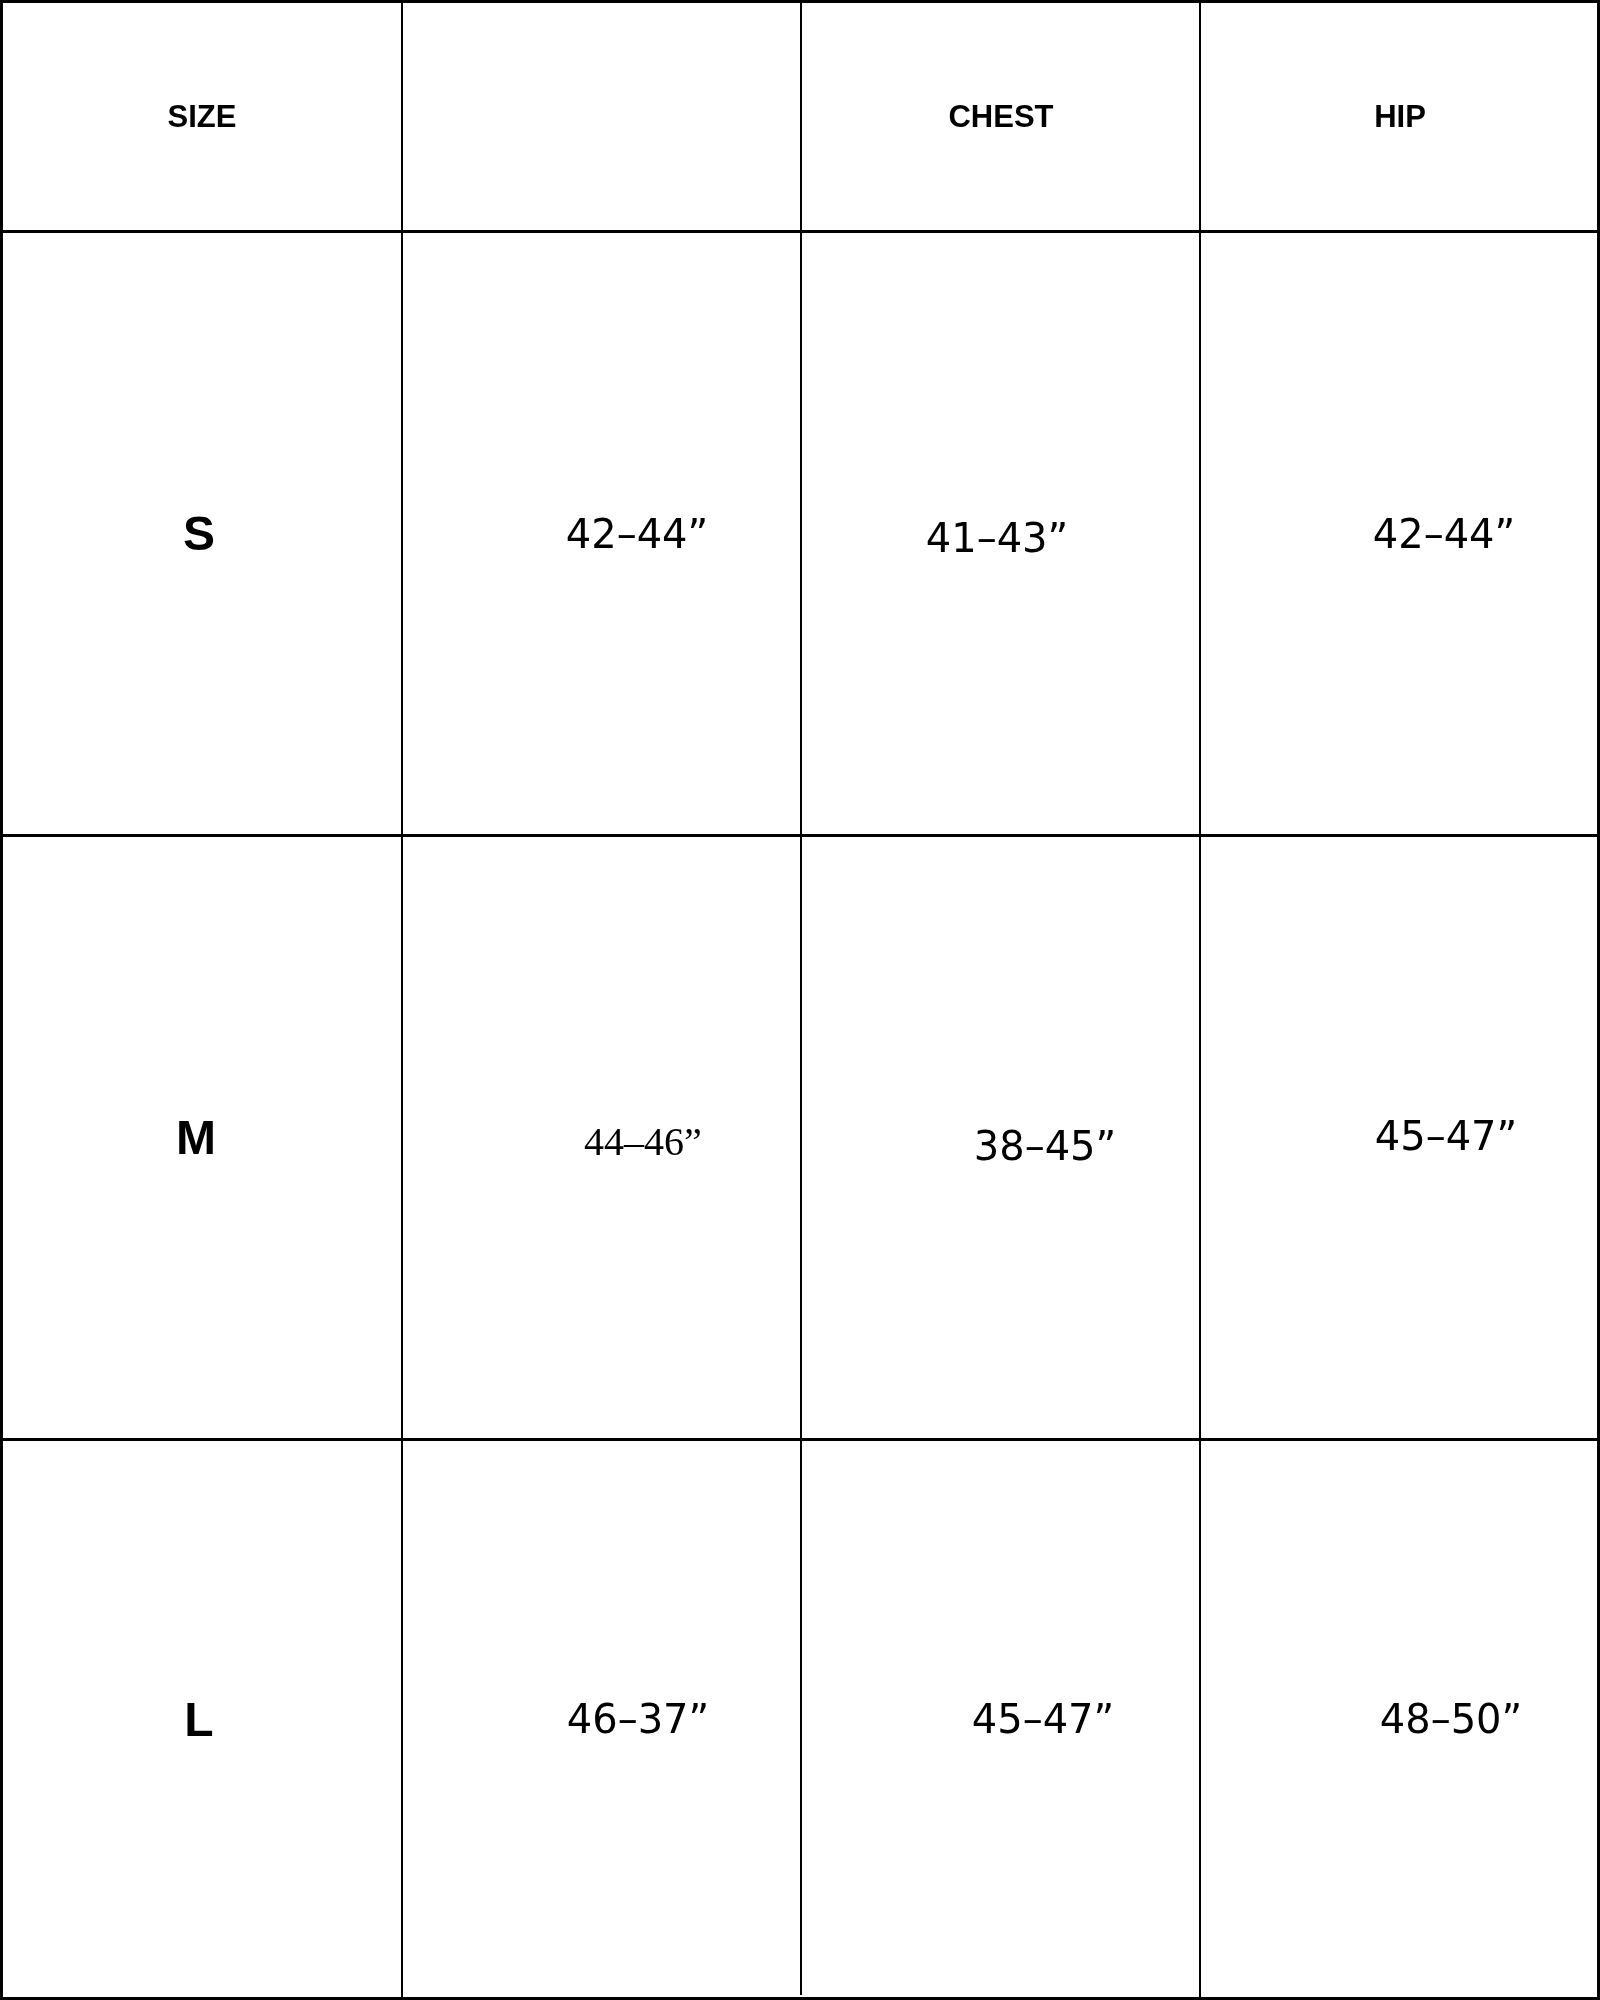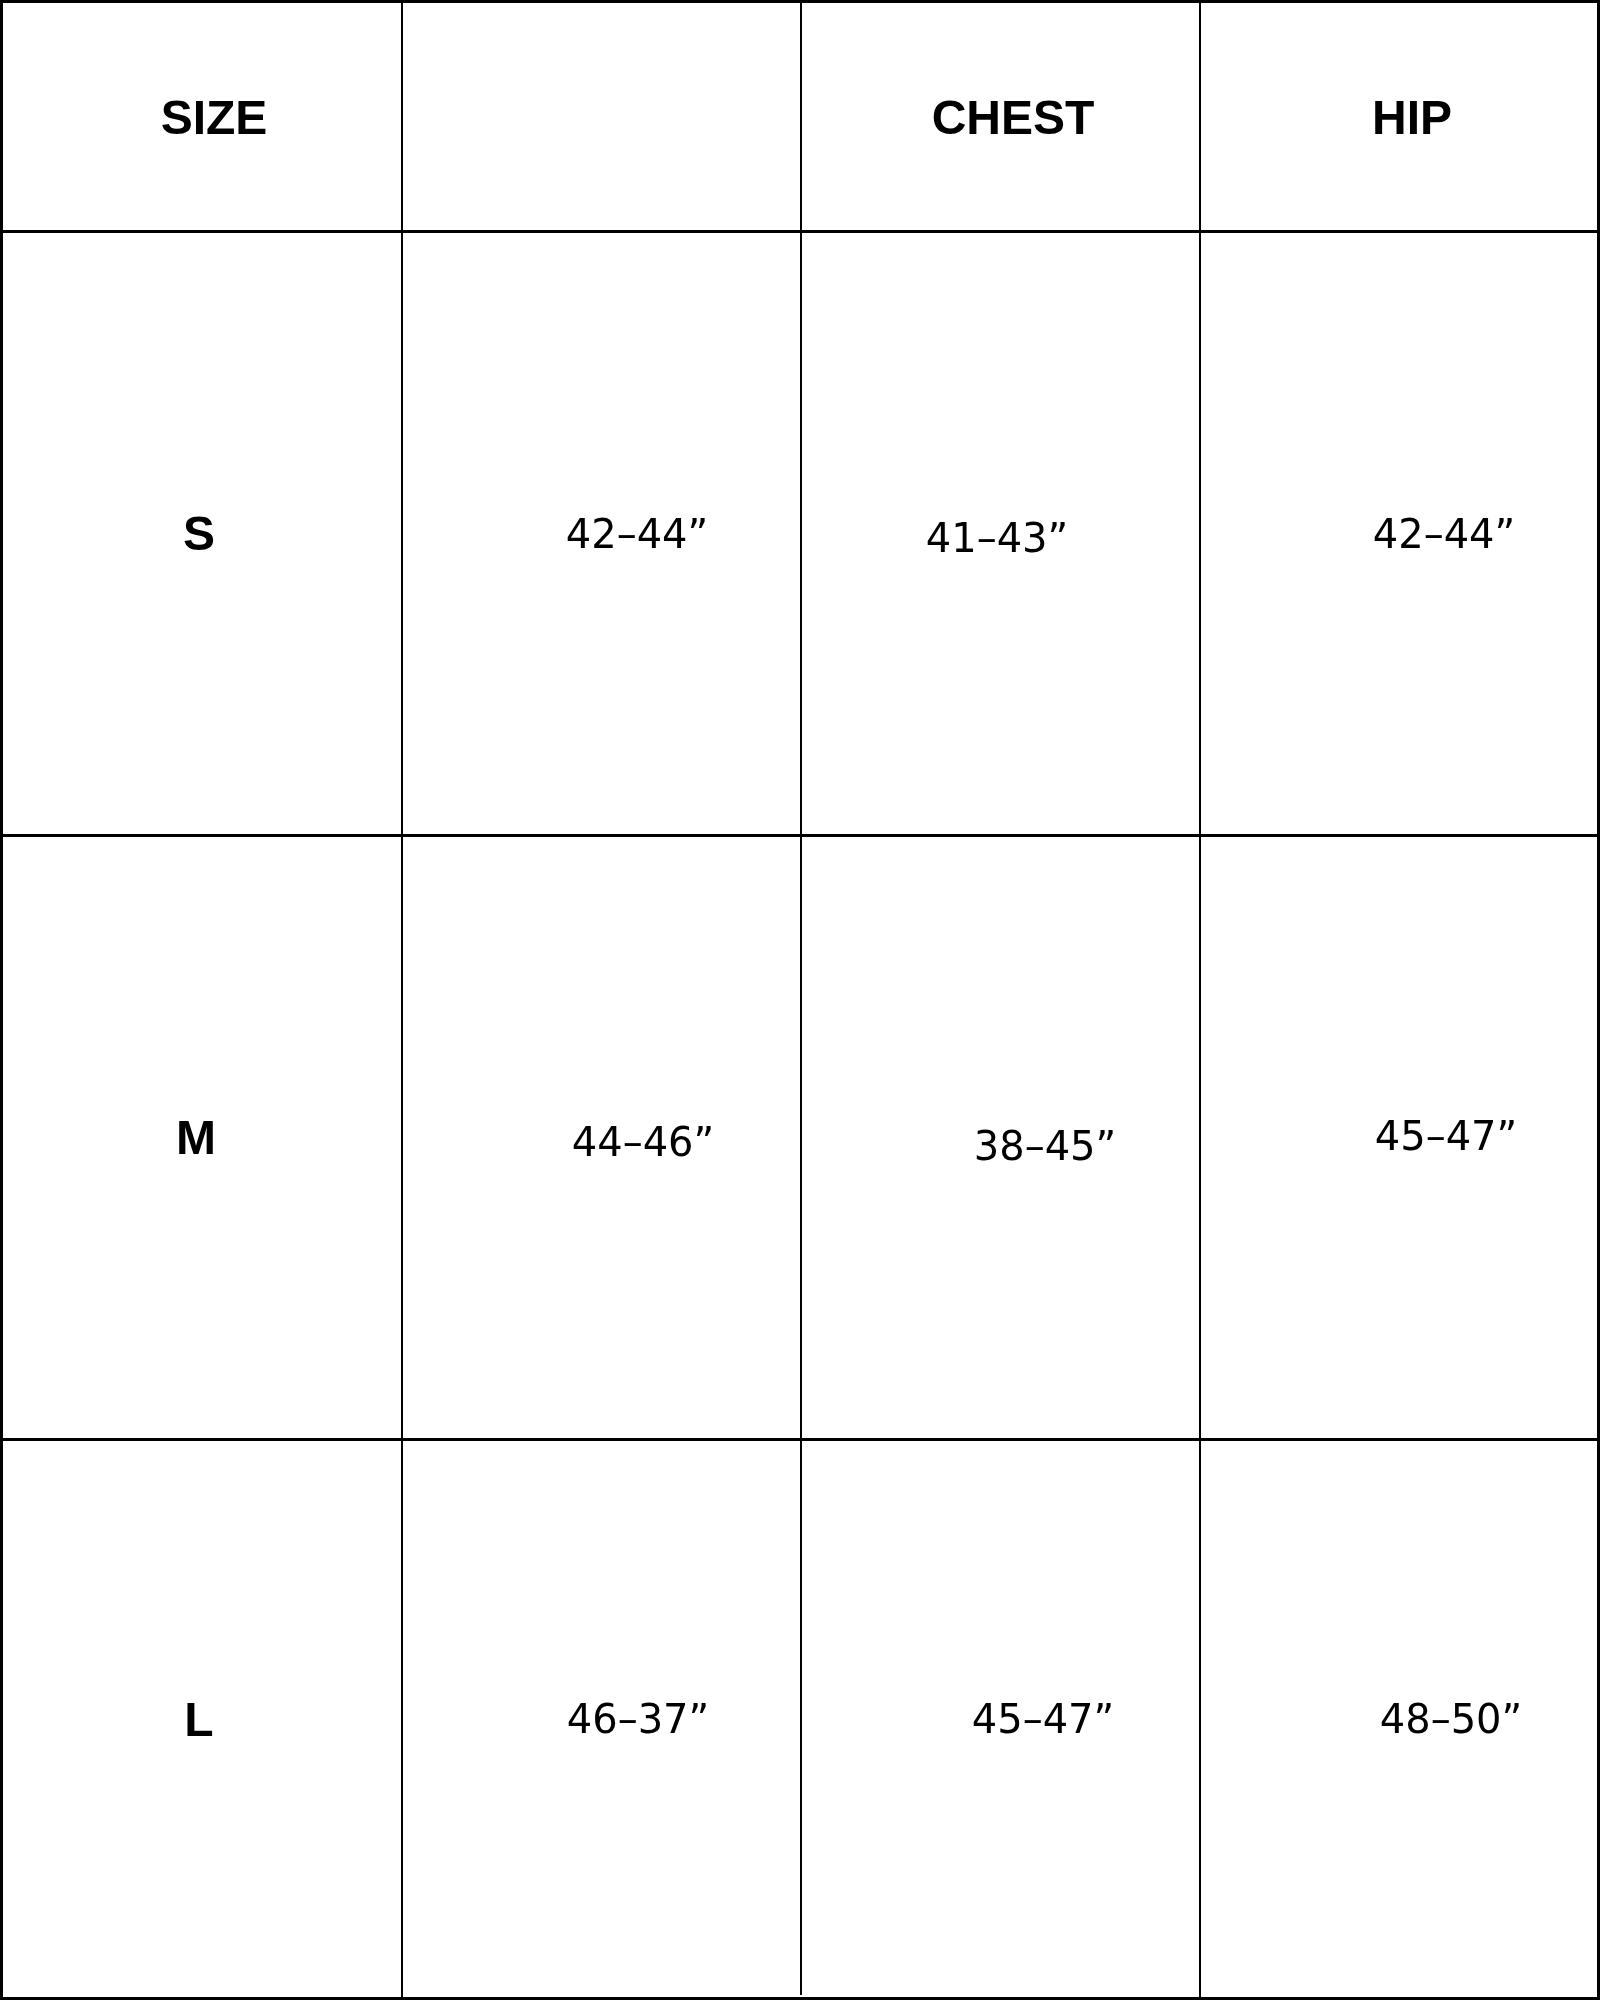--- a/index.html
+++ b/index.html
@@ -1,21 +1,21 @@
 <!DOCTYPE html>
 <html><head>
 <meta charset="utf-8">
 <style>
   html, body { margin: 0; padding: 0; background: #ffffff; }
   body { width: 1600px; height: 2000px; position: relative; overflow: hidden; font-family: "Liberation Sans", sans-serif; color: #000; }
   .table { position: absolute; left: 0; top: 0; width: 1600px; height: 2000px; box-sizing: border-box; border: 3px solid #000; }
   .hline { position: absolute; left: 0; width: 1600px; height: 3px; background: #000; }
   .vline { position: absolute; width: 2px; background: #000; }
   .cell { position: absolute; display: flex; align-items: center; justify-content: center; }
-  .head { font-weight: 700; font-size: 48px; letter-spacing: 0px; padding-left: 12px; }
+  .head { font-weight: 700; font-size: 31px; letter-spacing: 0px; }
   .size { font-weight: 700; font-size: 48px; }
   .val { font-weight: 400; font-size: 40px; font-family: "DejaVu Sans", sans-serif; letter-spacing: 0px; padding-left: 35px; }
 </style>
 </head>
 <body>
 
 <div class="table">
 
   <div class="hline" style="top:227px"></div>
   <div class="hline" style="top:831px"></div>
@@ -28,21 +28,21 @@
   <div class="cell head" style="left:0; top:0; width:398px; height:228px;">SIZE</div>
   <div class="cell head" style="left:799px; top:0; width:398px; height:228px;">CHEST</div>
   <div class="cell head" style="left:1198px; top:0; width:398px; height:228px;">HIP</div>
 
   <div class="cell size" style="left:0; top:230px; width:392px; height:601px;">S</div>
   <div class="cell val" style="left:400px; top:230px; width:398px; height:601px;">42–44”</div>
   <div class="cell val" style="left:753px; top:234px; width:412px; height:601px;">41–43”</div>
   <div class="cell val" style="left:1198px; top:230px; width:416px; height:601px;">42–44”</div>
 
   <div class="cell size" style="left:0; top:834px; width:386px; height:601px;">M</div>
-  <div class="cell val" style="left:400px; top:838px; width:410px; height:601px;">44–46”</div>
+  <div class="cell val" style="left:400px; top:838px; width:410px; height:601px;font-family:Liberation Serif, serif;">44–46”</div>
   <div class="cell val" style="left:799px; top:842px; width:416px; height:601px;">38–45”</div>
   <div class="cell val" style="left:1198px; top:832px; width:420px; height:601px;">45–47”</div>
 
   <div class="cell size" style="left:0; top:1438px; width:392px; height:556px;">L</div>
   <div class="cell val" style="left:400px; top:1438px; width:400px; height:556px;">46–37”</div>
   <div class="cell val" style="left:799px; top:1438px; width:412px; height:556px;">45–47”</div>
   <div class="cell val" style="left:1198px; top:1438px; width:430px; height:556px;">48–50”</div>
 </div>
 
 </body></html>

